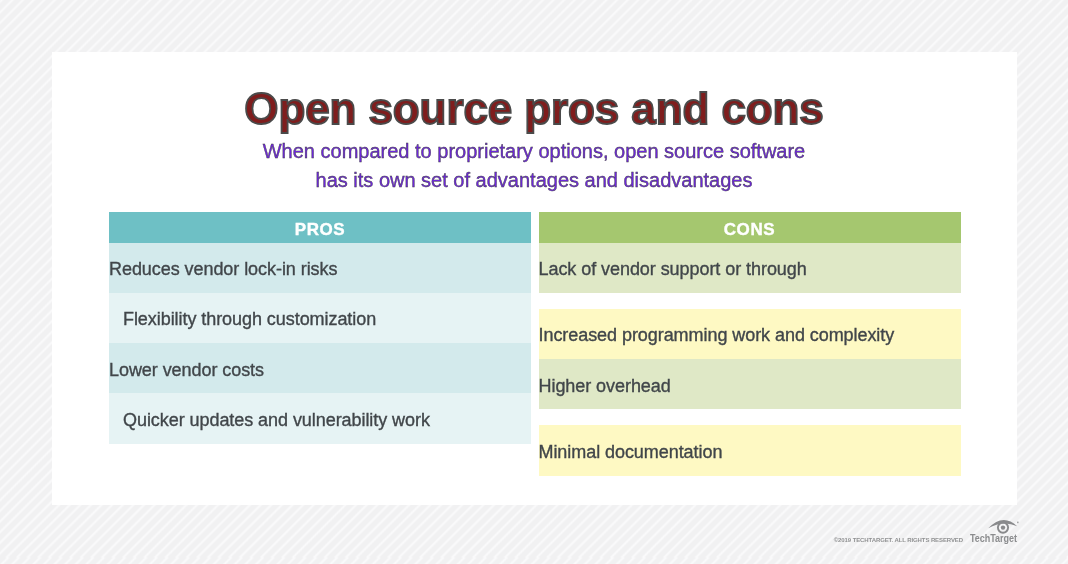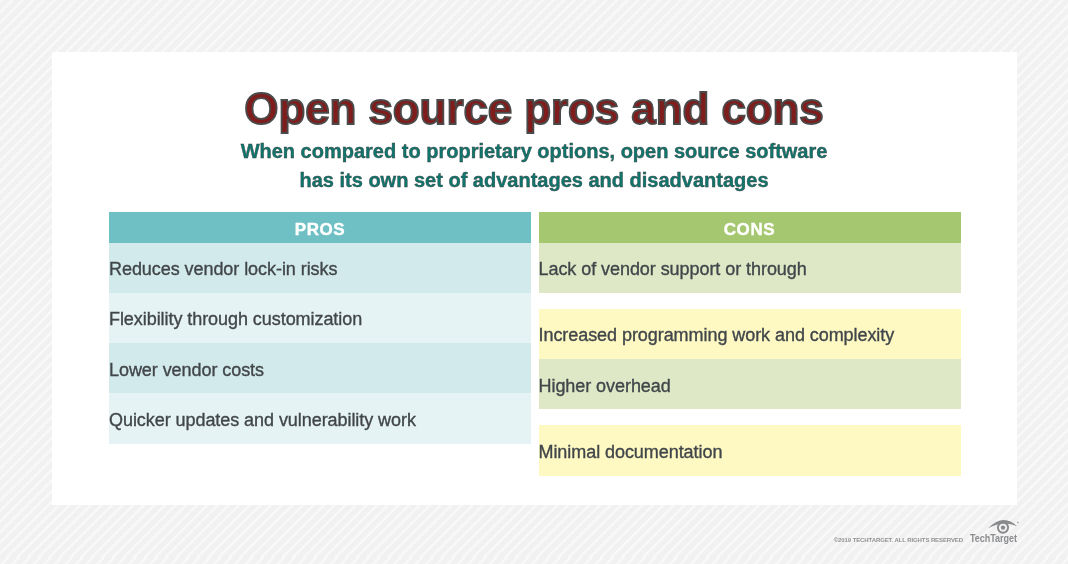--- a/index.html
+++ b/index.html
@@ -20,21 +20,21 @@
     text-align:center;
     font-size:44px; font-weight:700; color:#7f1d1d;
     letter-spacing:-0.1px;
     -webkit-text-stroke:1.8px #4a4a4a;
     line-height:50px;
   }
   .sub{
     transform:translateZ(0);
     position:absolute; left:0; top:137.2px; width:1068px;
     text-align:center;
-    font-size:20px; font-weight:700; color:#0f766e;
+    font-size:20px; font-weight:400; color:#6d28d9;
     line-height:28.8px;
     -webkit-text-stroke:0.4px #3f3f3f;
   }
   .col{position:absolute; top:212px; width:422px;}
   .col.left{left:109px;}
   .col.right{left:538.5px;}
   .hdr{
     height:30.8px; box-sizing:border-box; padding-top:5px;
     display:flex; align-items:center; justify-content:center;
     color:#ffffff; font-size:17px; font-weight:700; letter-spacing:0.6px;
@@ -42,21 +42,21 @@
   }
   .hdr.teal{background:#6ec0c5;}
   .hdr.green{background:#a5c76f;}
   .row{
     height:50.22px; box-sizing:border-box; padding-top:3.4px;
     display:flex; align-items:center; justify-content:flex-start;
     font-size:18px; color:#41464a; letter-spacing:-0.06px;
     -webkit-text-stroke:0.35px #41464a;
   }
   .t1{background:#d3eaec;}
-  .t2{background:#e6f3f4;}
+  .t2{background:#e6f3f4;padding-left:14px;}
   .g1{background:#dfe8c6;}
   .g2{background:#fef9c3;margin-top:16px;}
   .copyright{
     transform:translateZ(0);
     position:absolute; top:536px; left:0; width:963px; text-align:right;
     font-size:6px; font-weight:700; letter-spacing:-0.1px; color:#919293;
     line-height:8px;
   }
   .ttlogo{position:absolute; left:969px; top:531px; transform:translateZ(0);}
   .tx{transform:translateZ(0);}

